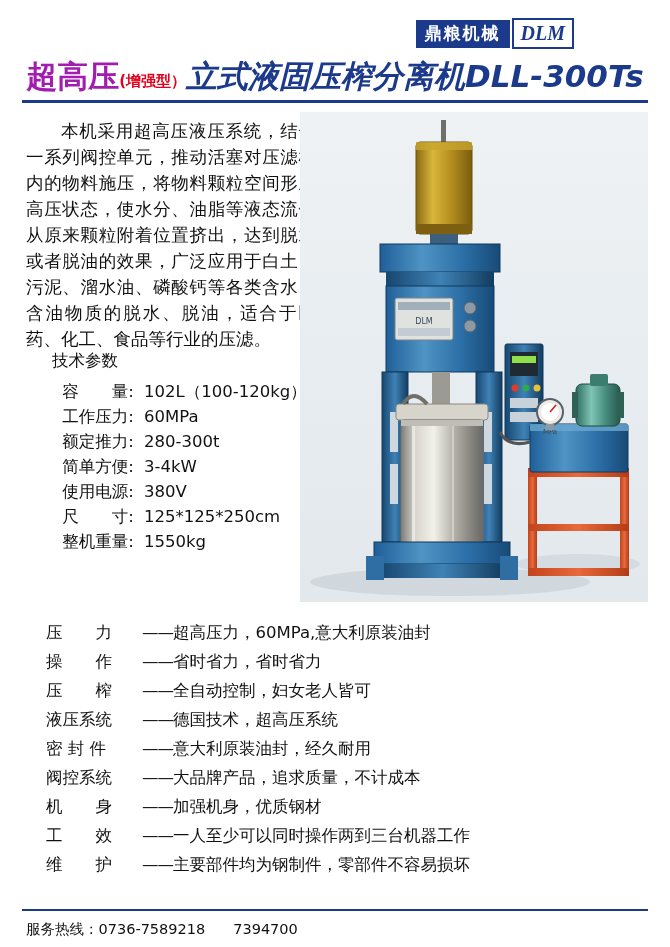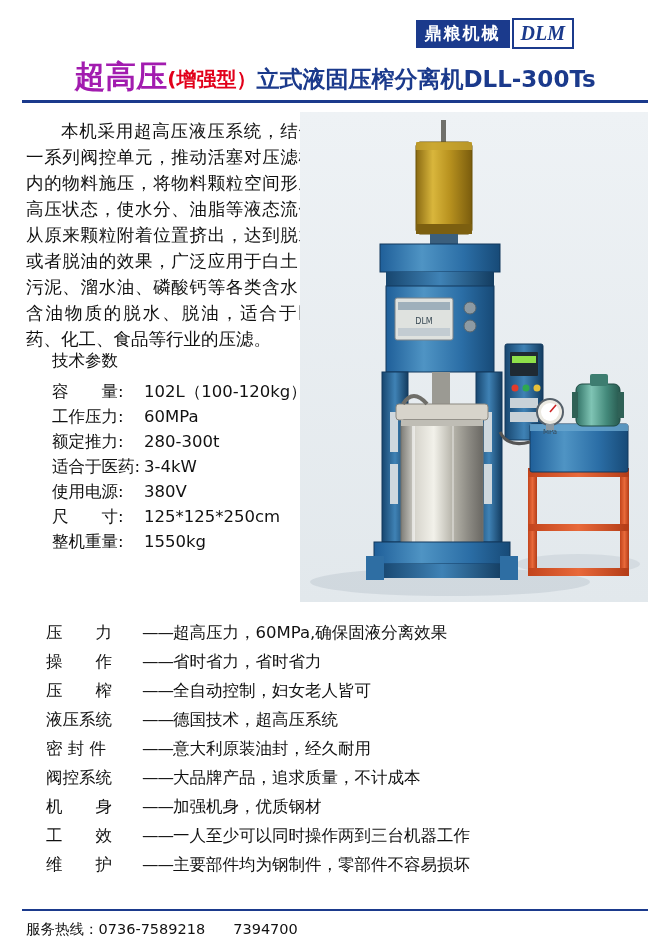--- a/index.html
+++ b/index.html
@@ -62,29 +62,30 @@
   }
   .title-red {
     color: #a21caf;
     font-size: 31px;
     font-weight: bold;
     letter-spacing: 0px;
     font-family: "DejaVu Sans", "Liberation Sans", sans-serif;
   }
   .title-red-small {
     color: #e2001a;
-    font-size: 20px;
+    font-size: 15px;
     font-weight: bold;
     vertical-align: 1px;
   }
   .title-blue {
     color: #1b3a8c;
-    font-size: 23px;
+    font-size: 31px;
     font-weight: bold;
     font-family: "DejaVu Sans", "Liberation Sans", sans-serif;
+    font-style: italic;
   }
   .title-rule {
     position: absolute;
     top: 100px;
     left: 22px;
     width: 626px;
     height: 3px;
     background: #1b3a8c;
   }
   
@@ -112,20 +113,21 @@
   .specs-title {
     margin-bottom: 6px;
   }
   .spec-row {
     display: flex;
     white-space: nowrap;
   }
   .spec-label {
     width: 92px;
     display: inline-block;
+    text-align: center;
   }
   .spec-value {
     display: inline-block;
   }
   
   .photo {
     position: absolute;
     top: 112px;
     left: 300px;
     width: 348px;
@@ -329,40 +331,40 @@
     </div>
     <div class="spec-row">
       <span class="spec-label">工作压力:</span>
       <span class="spec-value">60MPa</span>
     </div>
     <div class="spec-row">
       <span class="spec-label">额定推力:</span>
       <span class="spec-value">280-300t</span>
     </div>
     <div class="spec-row">
-      <span class="spec-label">适合于医药:</span>
+      <span class="spec-label">简单方便:</span>
       <span class="spec-value">3-4kW</span>
     </div>
     <div class="spec-row">
       <span class="spec-label">使用电源:</span>
       <span class="spec-value">380V</span>
     </div>
     <div class="spec-row">
       <span class="spec-label">尺　　寸:</span>
       <span class="spec-value">125*125*250cm</span>
     </div>
     <div class="spec-row">
       <span class="spec-label">整机重量:</span>
       <span class="spec-value">1550kg</span>
     </div>
   </div>
 
   <div class="features">
     <div class="feature-row">
-      <span class="f-key">压　　力</span><span class="f-dash">——</span><span>超高压力，60MPa,确保固液分离效果</span>
+      <span class="f-key">压　　力</span><span class="f-dash">——</span><span>超高压力，60MPa,意大利原装油封</span>
     </div>
     <div class="feature-row">
       <span class="f-key">操　　作</span><span class="f-dash">——</span><span>省时省力，省时省力</span>
     </div>
     <div class="feature-row">
       <span class="f-key">压　　榨</span><span class="f-dash">——</span><span>全自动控制，妇女老人皆可</span>
     </div>
     <div class="feature-row">
       <span class="f-key">液压系统</span><span class="f-dash">——</span><span>德国技术，超高压系统</span>
     </div>

